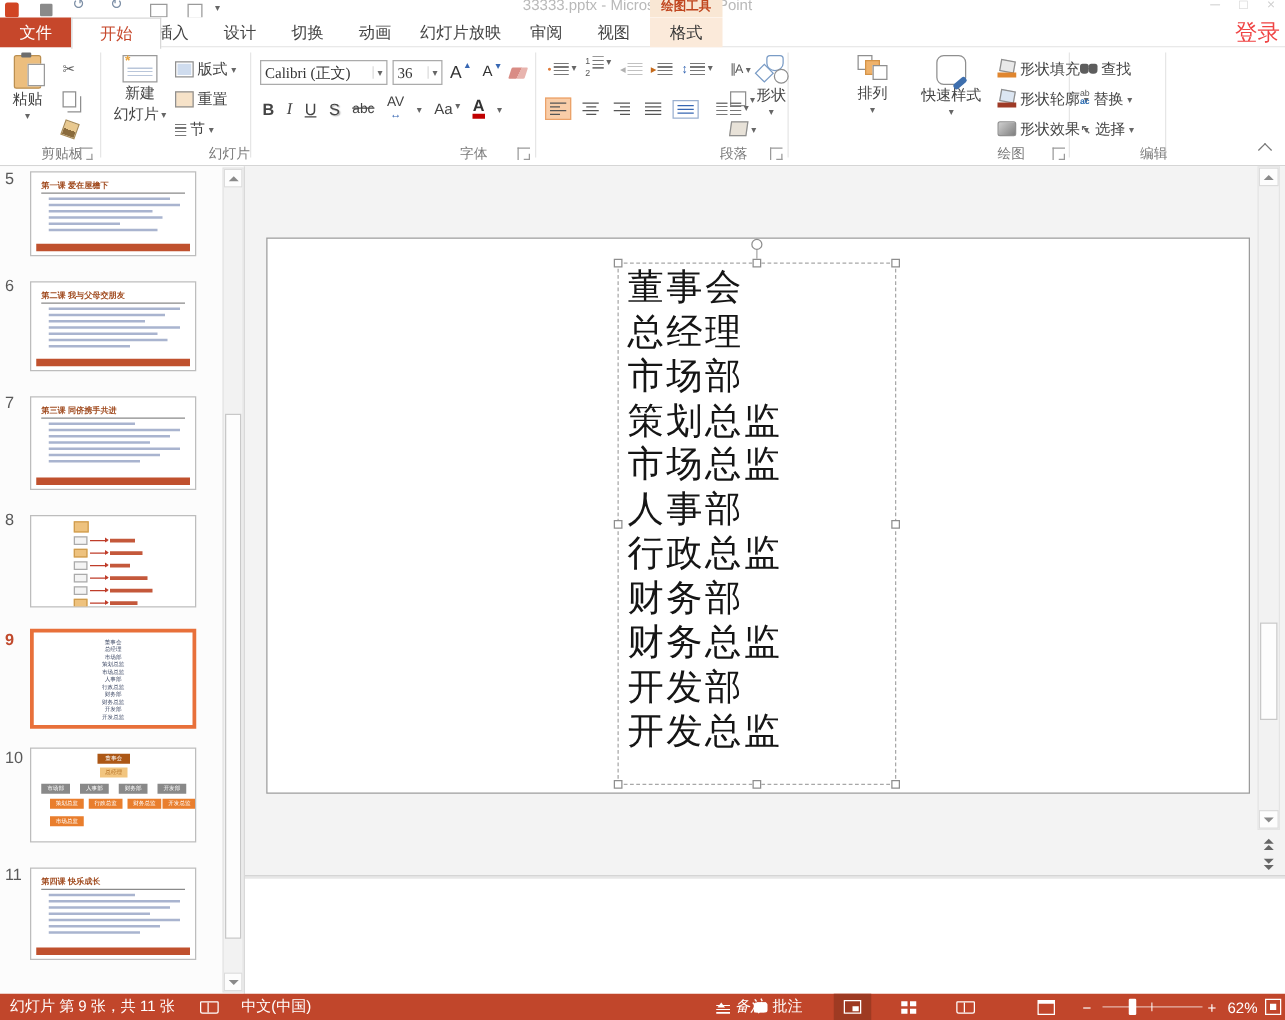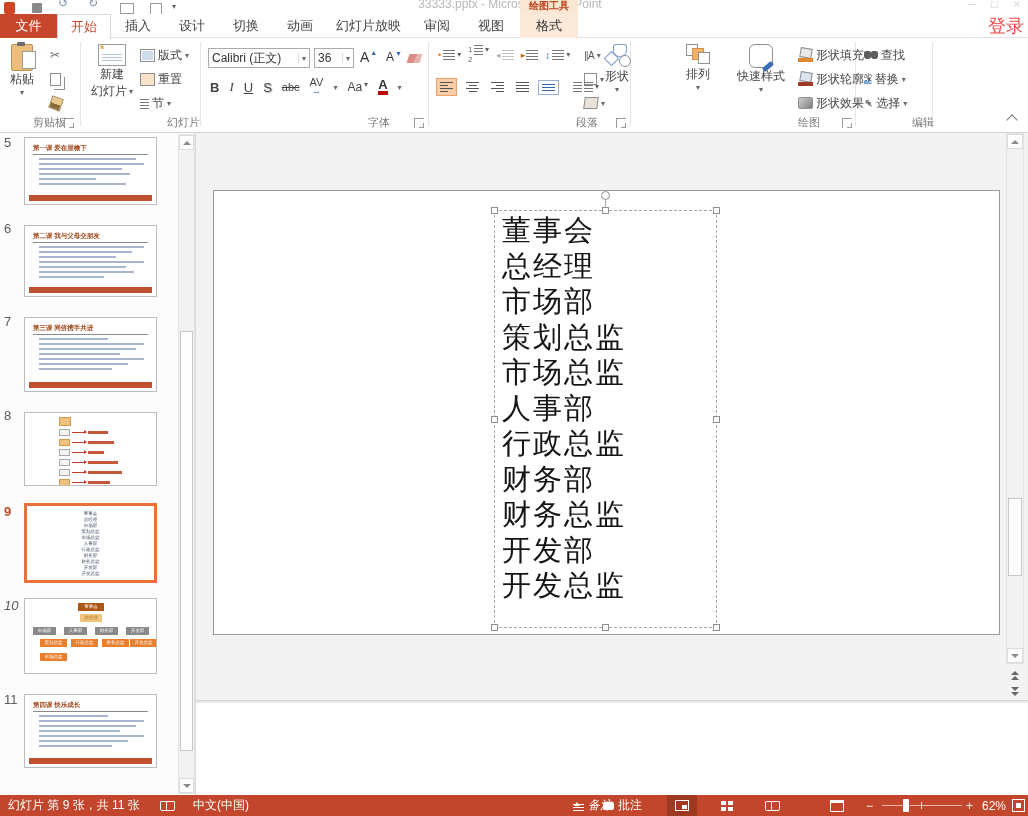--- a/index.html
+++ b/index.html
@@ -25,21 +25,21 @@
 
   
   #ribbon{position:absolute;left:0;top:38px;width:1028px;height:95px;background:#fff;border-bottom:1px solid #d5d5d5;box-sizing:border-box;}
   .gsep{position:absolute;top:4px;height:84px;width:1px;background:#e6e6e6;}
   .grp-label{position:absolute;bottom:2px;font-size:11px;color:#7a7a7a;text-align:right;}
   .dlg{position:absolute;bottom:4px;width:9px;height:9px;border-left:1px solid #9a9a9a;border-top:1px solid #9a9a9a;}
   .dlg:after{content:"";position:absolute;right:0;bottom:0;width:4px;height:4px;border-right:1px solid #9a9a9a;border-bottom:1px solid #9a9a9a;}
   .bigbtn{position:absolute;top:6px;display:flex;flex-direction:column;align-items:center;font-size:12px;color:#444;}
   .smallrow{position:absolute;display:flex;align-items:center;gap:3px;font-size:12px;color:#444;height:18px;}
   .dd{font-size:8px;color:#666;}
-  .combo{position:absolute;display:flex;align-items:center;background:#fff;border:1px solid #ababab;font-size:12px;color:#333;padding:4px 3px;box-sizing:border-box;height:20px;}
+  .combo{position:absolute;display:flex;align-items:center;background:#fff;border:1px solid #ababab;font-size:12px;color:#333;padding:4px 3px;box-sizing:border-box;height:20px;font-family:Liberation Serif, serif;}
   .combo .dd{margin-left:auto;padding-left:3px;border-left:1px solid #dcdcdc;height:100%;display:flex;align-items:center;}
   .active-toggle{background:#f9cda8;border:1px solid #eba26a;box-sizing:border-box;}
 
   
   .clip-icon{width:20px;height:25px;background:#ecbe7e;border:1px solid #bb8f50;border-radius:2px;position:relative;}
   .clip-icon:before{content:"";position:absolute;left:5px;top:-3px;width:8px;height:4px;background:#6d6d6d;border-radius:1px;}
   .clip-icon:after{content:"";position:absolute;right:-4px;top:6px;width:12px;height:16px;background:#fff;border:1px solid #9a9a9a;}
   .newslide-icon{width:26px;height:20px;background:#fff;border:1px solid #9a9a9a;position:relative;}
   .newslide-icon:after{content:"";position:absolute;left:3px;top:9px;right:3px;height:8px;
       background:repeating-linear-gradient(to bottom,#b9c6da 0 1px,transparent 1px 3px);}
@@ -153,21 +153,21 @@
     <span class="dd abs" style="left:172px;top:2px;">▾</span>
     <div id="doc-title">33333.pptx - Microsoft PowerPoint</div>
     <div id="ctx-tool">绘图工具</div>
     <span class="winctl" style="right:52px;">─</span>
     <span class="winctl" style="right:30px;">□</span>
     <span class="winctl" style="right:8px;">×</span>
   </div>
 
   <div id="tabbar">
     <div class="tab tab-file" style="left:0;width:57px;">文件</div>
-    <div class="tab tab-active" style="left:57px;width:54px;">开始</div>
+    <div class="tab tab-active" style="left:57px;width:72px;">开始</div>
     <div class="tab" style="left:111px;width:54px;">插入</div>
     <div class="tab" style="left:165px;width:54px;">设计</div>
     <div class="tab" style="left:219px;width:54px;">切换</div>
     <div class="tab" style="left:273px;width:54px;">动画</div>
     <div class="tab" style="left:327px;width:83px;">幻灯片放映</div>
     <div class="tab" style="left:410px;width:54px;">审阅</div>
     <div class="tab" style="left:464px;width:54px;">视图</div>
     <div class="tab tab-format" style="left:520px;width:58px;">格式</div>
     <div id="signin">登录</div>
   </div>
@@ -500,21 +500,21 @@
         <div class="t9line">市场总监</div>
           <div class="t9line">人事部</div>
         <div class="t9line">行政总监</div>
           <div class="t9line">财务部</div>
         <div class="t9line">财务总监</div>
           <div class="t9line">开发部</div>
         <div class="t9line">开发总监</div>
       </div>
     </div>
 
-    <div class="thumb-num" style="top:465px;font-style:italic;">10</div>
+    <div class="thumb-num" style="top:465px;">10</div>
     <div class="thumb" style="top:465px;height:76px;">
       <div class="org-box" style="left:53px;top:4px;width:26px;background:#ac5715;">董事会</div>
       <div class="org-box" style="left:55px;top:15px;width:22px;background:#f2c57f;color:#b06a1e;">总经理</div>
       <div class="org-box" style="left:8px;top:28px;width:23px;background:#898989;">市场部</div>
       <div class="org-box" style="left:39px;top:28px;width:23px;background:#898989;">人事部</div>
       <div class="org-box" style="left:70px;top:28px;width:23px;background:#898989;">财务部</div>
       <div class="org-box" style="left:101px;top:28px;width:23px;background:#898989;">开发部</div>
       <div class="org-box" style="left:15px;top:40px;width:27px;background:#e97e2d;">策划总监</div>
       <div class="org-box" style="left:46px;top:40px;width:27px;background:#e97e2d;">行政总监</div>
       <div class="org-box" style="left:77px;top:40px;width:27px;background:#e97e2d;">财务总监</div>

